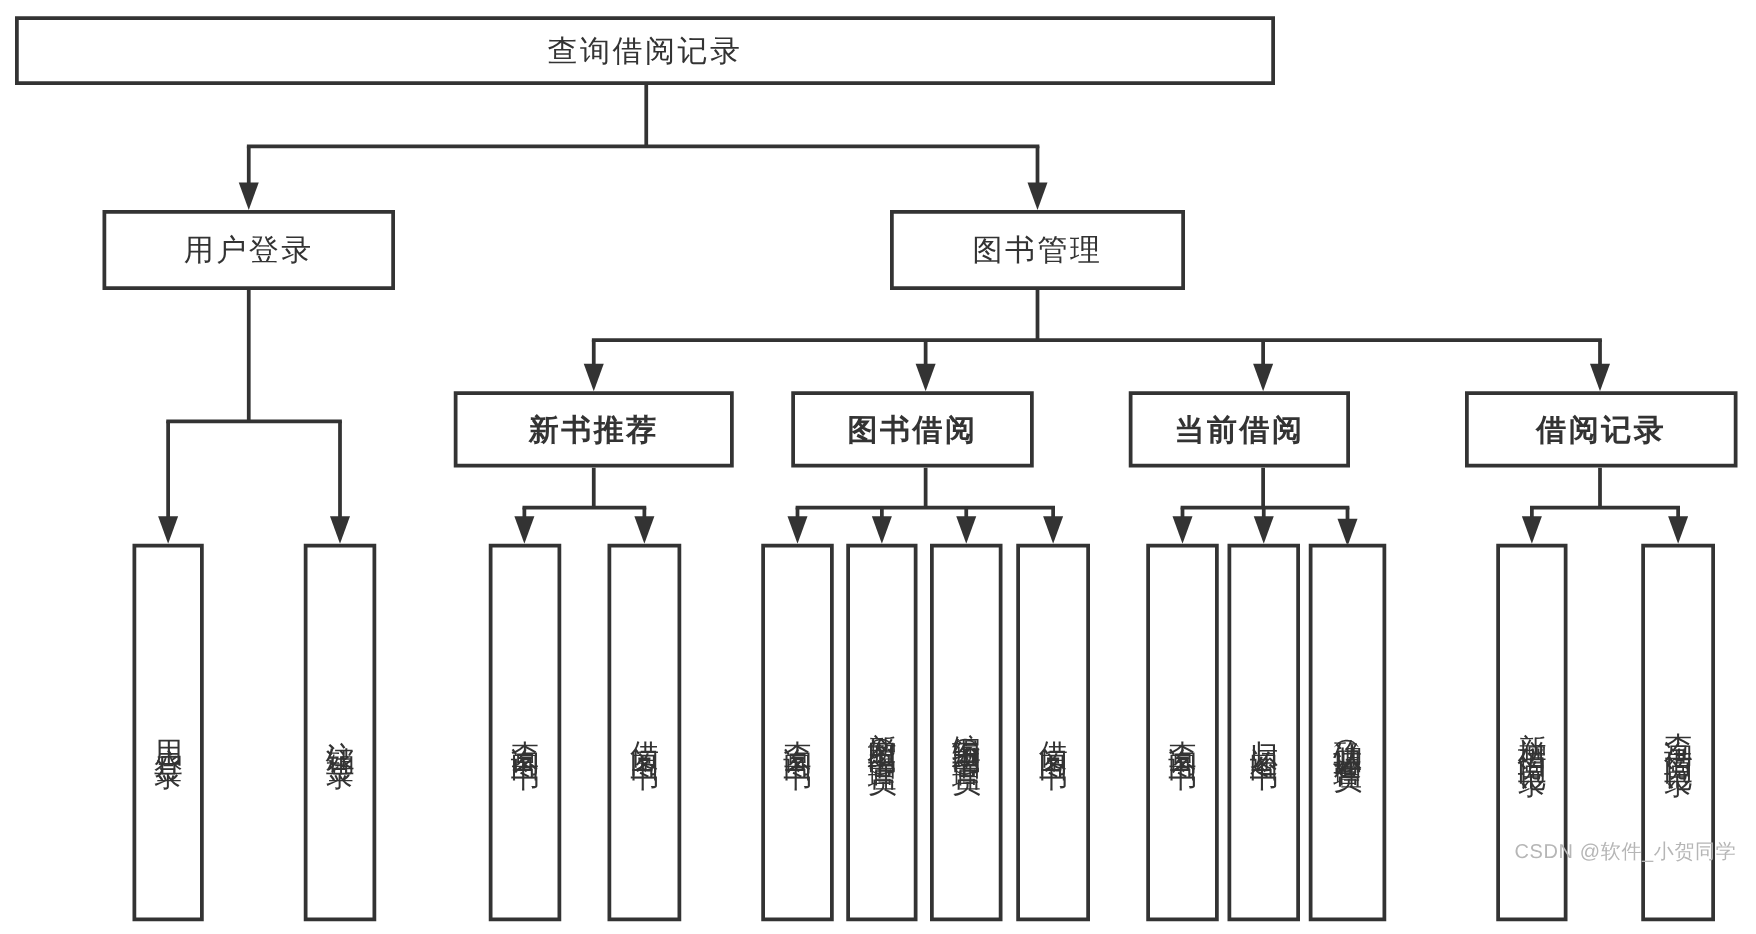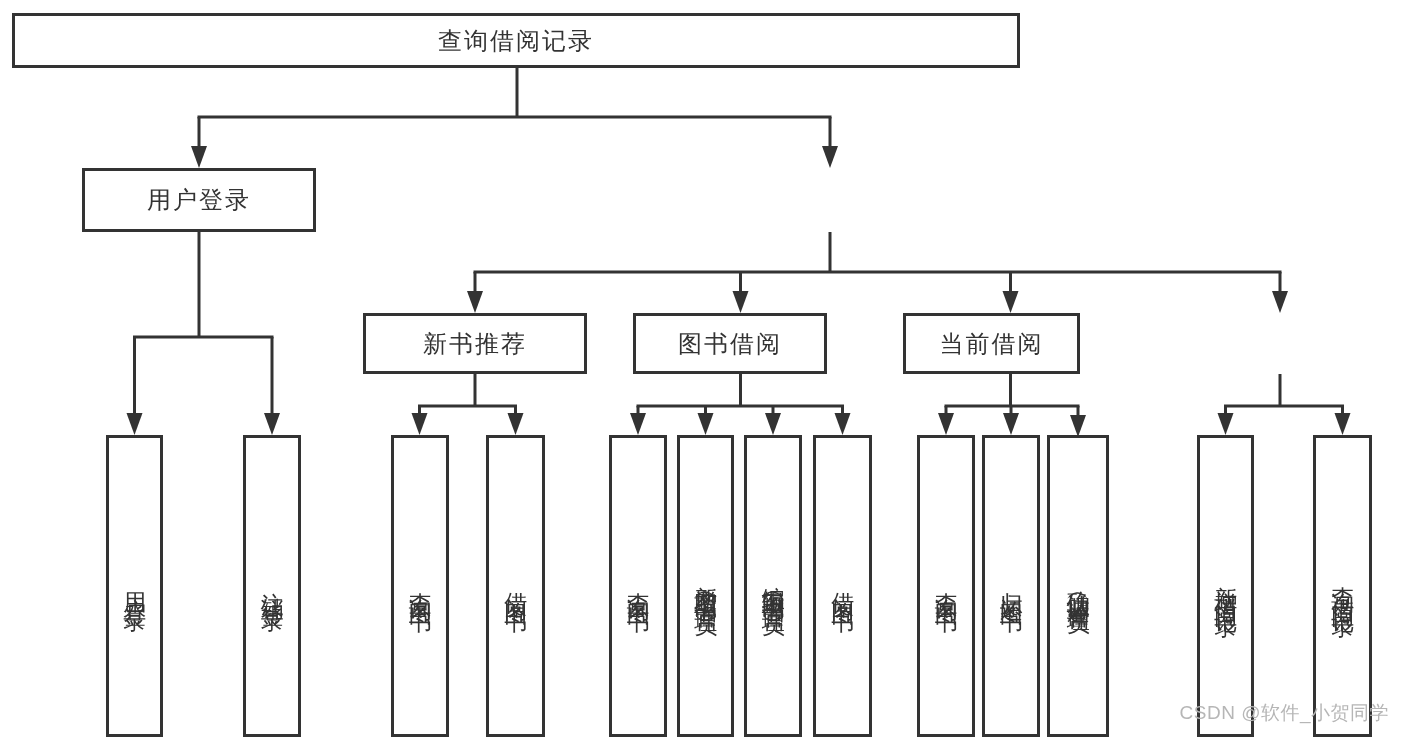--- a/index.html
+++ b/index.html
@@ -42,37 +42,37 @@
     justify-content: center;
     color: var(--text_color);
   }
   .hbox {
     font-size: 24px;
     letter-spacing: 2px;
   }
   .root-box   { left: 12px;  top: 13px;  width: 1008px; height: 55px; }
   .lv2-a      { left: 82px;  top: 168px; width: 234px;  height: 64px; }
   .lv2-b      { left: 712px; top: 168px; width: 236px;  height: 64px; }
-  .lv3        { top: 313px; height: 61px; }
+  .lv3        { top: 313px; height: 61px; font-weight: bold; }
   .leaf {
     top: 435px;
     height: 302px;
   }
   .leaf span {
     writing-mode: vertical-rl;
     line-height: 1.1;
     font-size: 23px;
     letter-spacing: 6px;
     white-space: nowrap;
   }
   .watermark {
     position: absolute;
     right: 16px;
-    top: 700px;
-    font-size: 19px;
+    top: 671px;
+    font-size: 16px;
     letter-spacing: 0.5px;
     color: var(--watermark_color);
   }
 </style>
 </head>
 <body>
 
 <div class="canvas">
 
   <svg class="connectors" viewBox="0 0 1405 747">
@@ -151,30 +151,36 @@
     </g>
   </svg>
 
   <div class="node hbox root-box">
     <span>查询借阅记录</span>
   </div>
 
   <div class="node hbox lv2-a">
     <span>用户登录</span>
   </div>
+  <div class="node hbox lv2-b">
+    <span>图书管理</span>
+  </div>
 
   <div class="node hbox lv3" style="left:363px;width:224px">
     <span>新书推荐</span>
   </div>
   <div class="node hbox lv3" style="left:633px;width:194px">
     <span>图书借阅</span>
   </div>
   <div class="node hbox lv3" style="left:903px;width:177px">
     <span>当前借阅</span>
   </div>
+  <div class="node hbox lv3" style="left:1172px;width:218px">
+    <span>借阅记录</span>
+  </div>
 
   <div class="node leaf" style="left:106px;width:57px">
     <span>用户登录</span>
   </div>
   <div class="node leaf" style="left:243px;width:58px">
     <span>注销登录</span>
   </div>
 
   <div class="node leaf" style="left:391px;width:58px">
     <span>查询图书</span>

